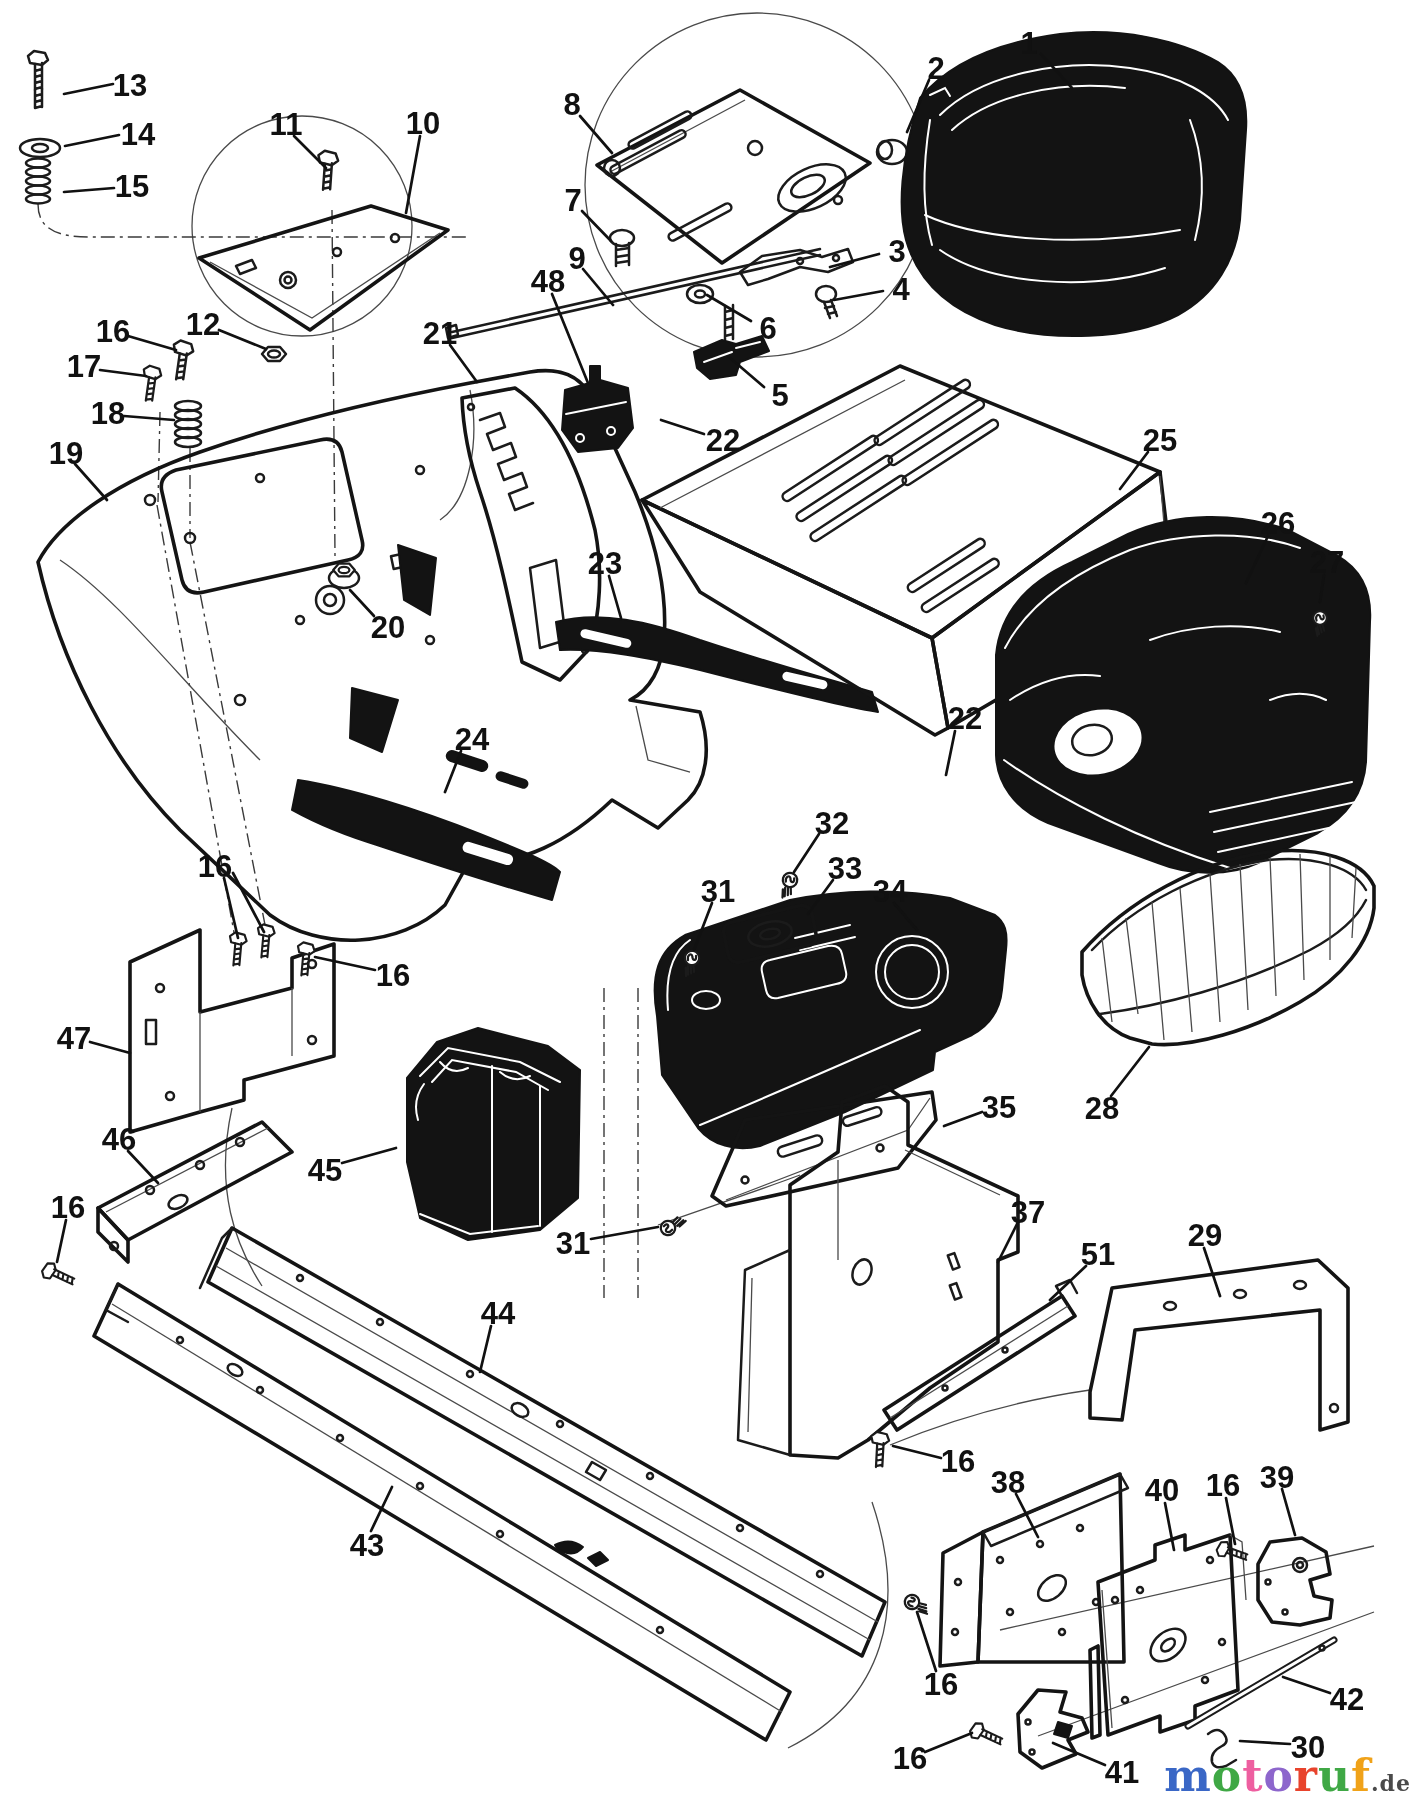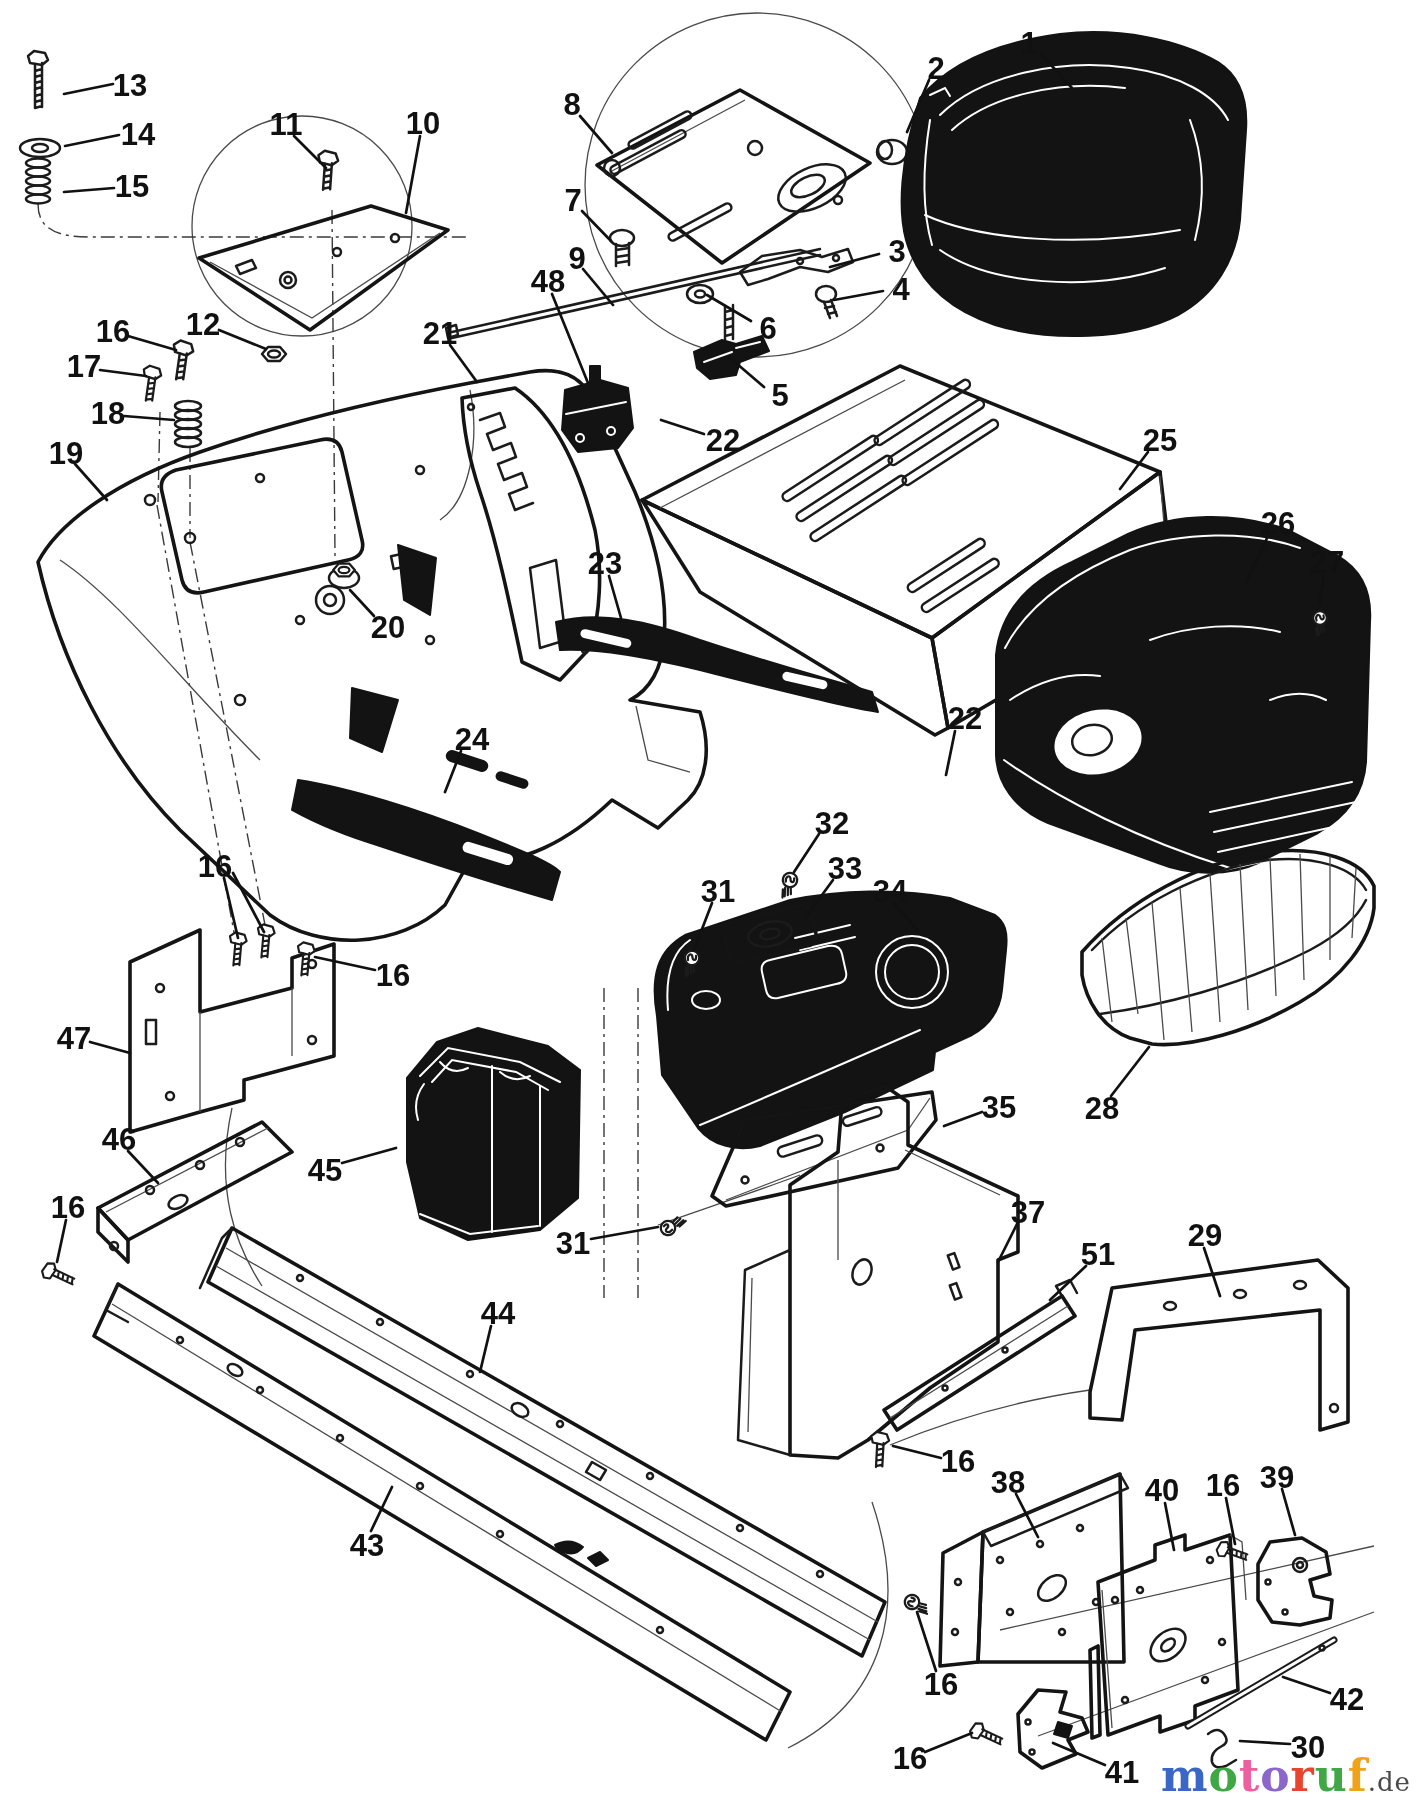--- a/index.html
+++ b/index.html
@@ -10,21 +10,21 @@
   .hv{fill:none;stroke:#141414;stroke-width:3.6;stroke-linecap:round;stroke-linejoin:round;}
   .thin{fill:none;stroke:#4a4a4a;stroke-width:1.3;}
   .dash{fill:none;stroke:#3a3a3a;stroke-width:1.4;stroke-dasharray:14 5 3 5;}
   .blk{fill:#131313;stroke:#131313;stroke-width:2;stroke-linejoin:round;}
   .wht{fill:none;stroke:#ffffff;stroke-width:2;stroke-linecap:round;}
   .whts{fill:#ffffff;stroke:none;}
   .lead{stroke:#111;stroke-width:2.7;stroke-linecap:round;}
   .plabel{font-family:"Liberation Sans",sans-serif;font-weight:700;font-size:31px;fill:#111;}
   #watermark{position:absolute;right:6px;bottom:2px;font-family:"DejaVu Serif",serif;
              font-weight:700;font-size:44px;letter-spacing:1px;line-height:1;user-select:none;}
-  #watermark .suffix{font-size:26px;font-weight:400;}
+  #watermark .suffix{font-size:22px;font-weight:700;}
 </style>
 </head>
 <body>
 
 <div id="stage">
 <svg width="1417" height="1800" viewBox="0 0 1417 1800">
   <defs>
     <g id="sym-hexscrew">
       <polygon points="-10,-6 -4,-11 7,-9 10,-2 4,3 -8,1" fill="#fff"></polygon>
       <path d="M-3,2 L-3,28 M4,1 L4,27 M-3,9 L4,7 M-3,15 L4,13 M-3,21 L4,19 M-3,27 L4,25"></path>

